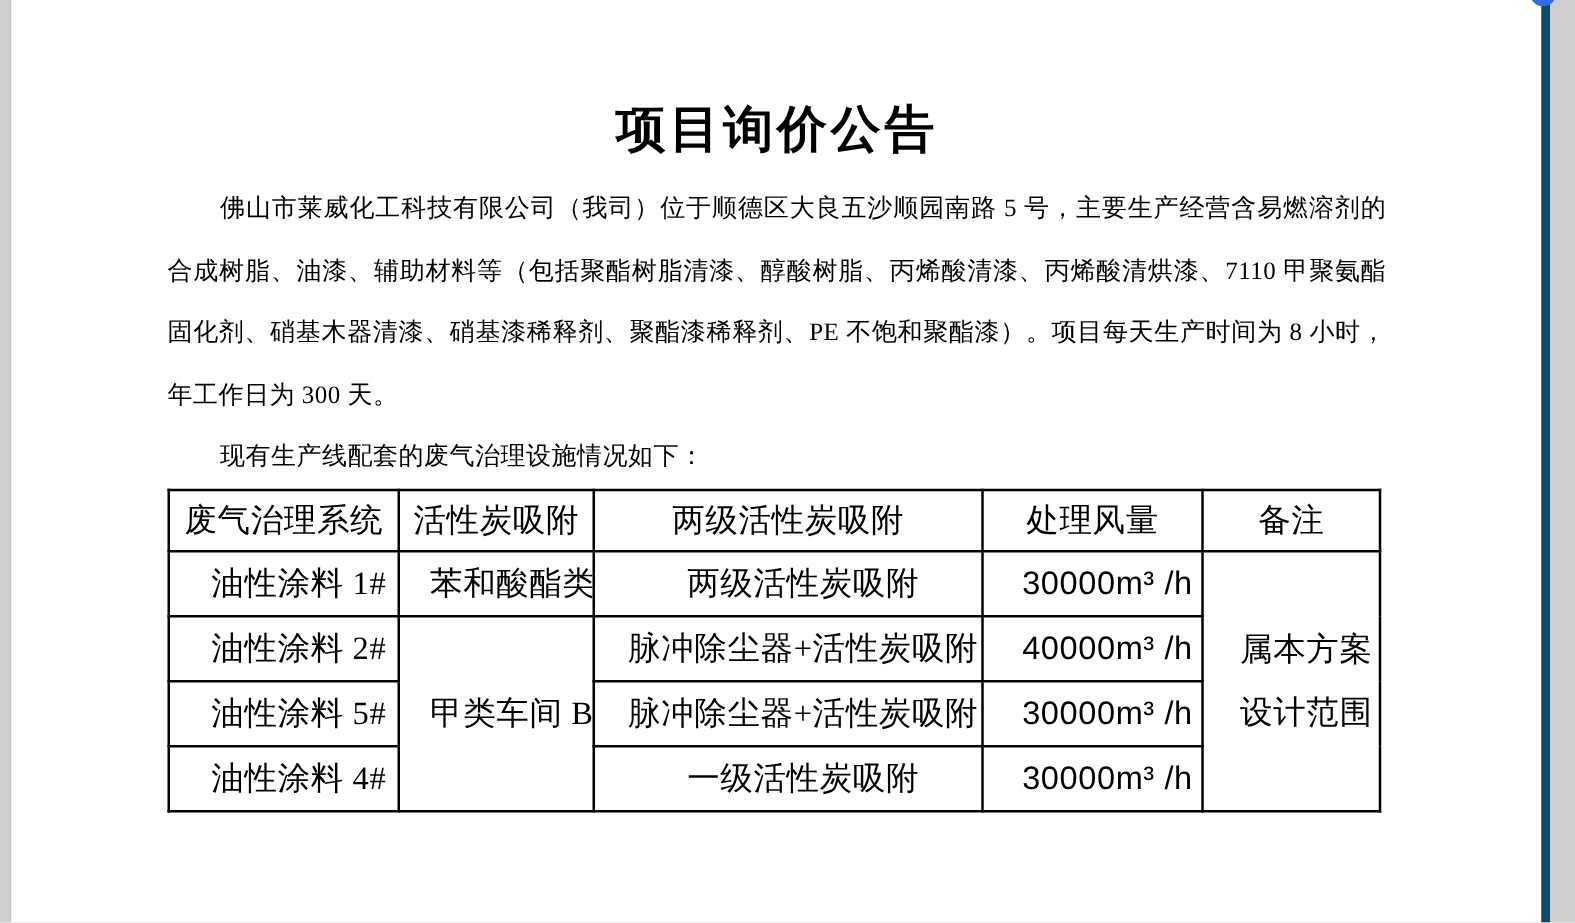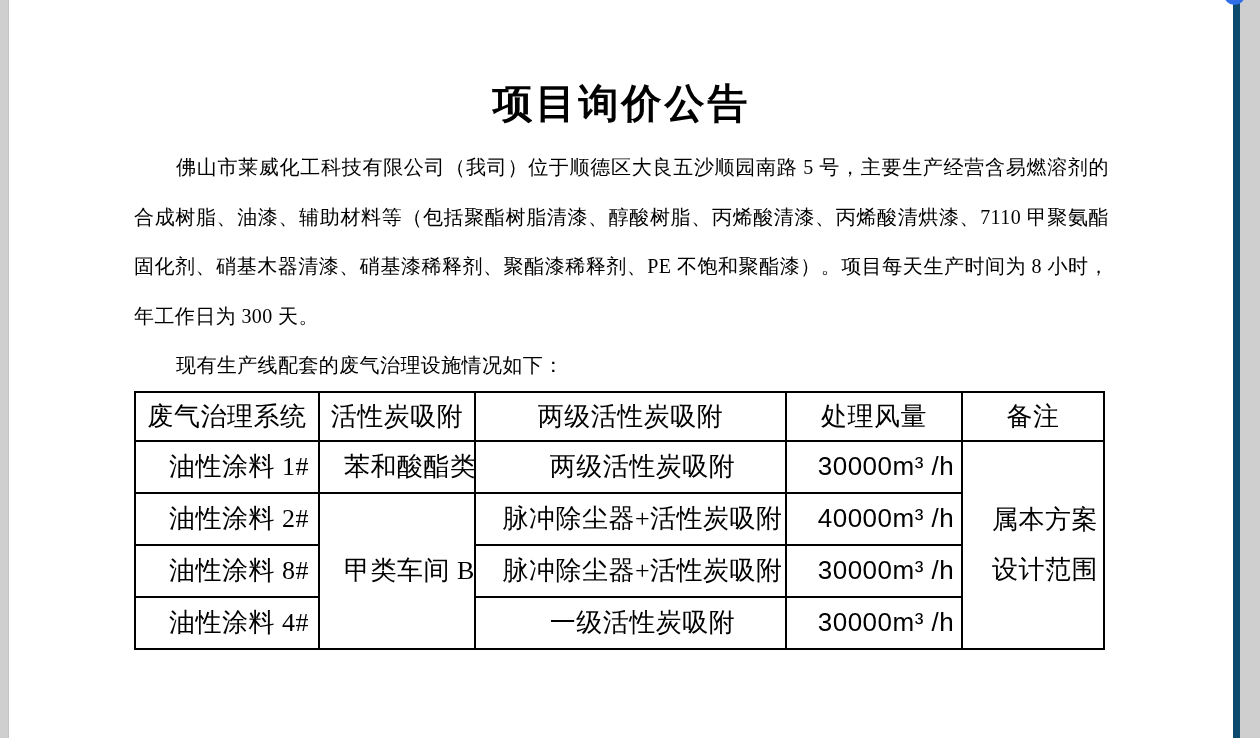--- a/index.html
+++ b/index.html
@@ -120,21 +120,21 @@
           <span class="remark-line">设计范围</span>
         </td>
       </tr>
       <tr>
         <td>油性涂料 2#</td>
         <td rowspan="3">甲类车间 B</td>
         <td>脉冲除尘器+活性炭吸附</td>
         <td class="num">40000m³ /h</td>
       </tr>
       <tr>
-        <td>油性涂料 8#</td>
+        <td>油性涂料 5#</td>
         <td>脉冲除尘器+活性炭吸附</td>
         <td class="num">30000m³ /h</td>
       </tr>
       <tr>
         <td>油性涂料 4#</td>
         <td>一级活性炭吸附</td>
         <td class="num">30000m³ /h</td>
       </tr>
     </tbody>
   </table>

